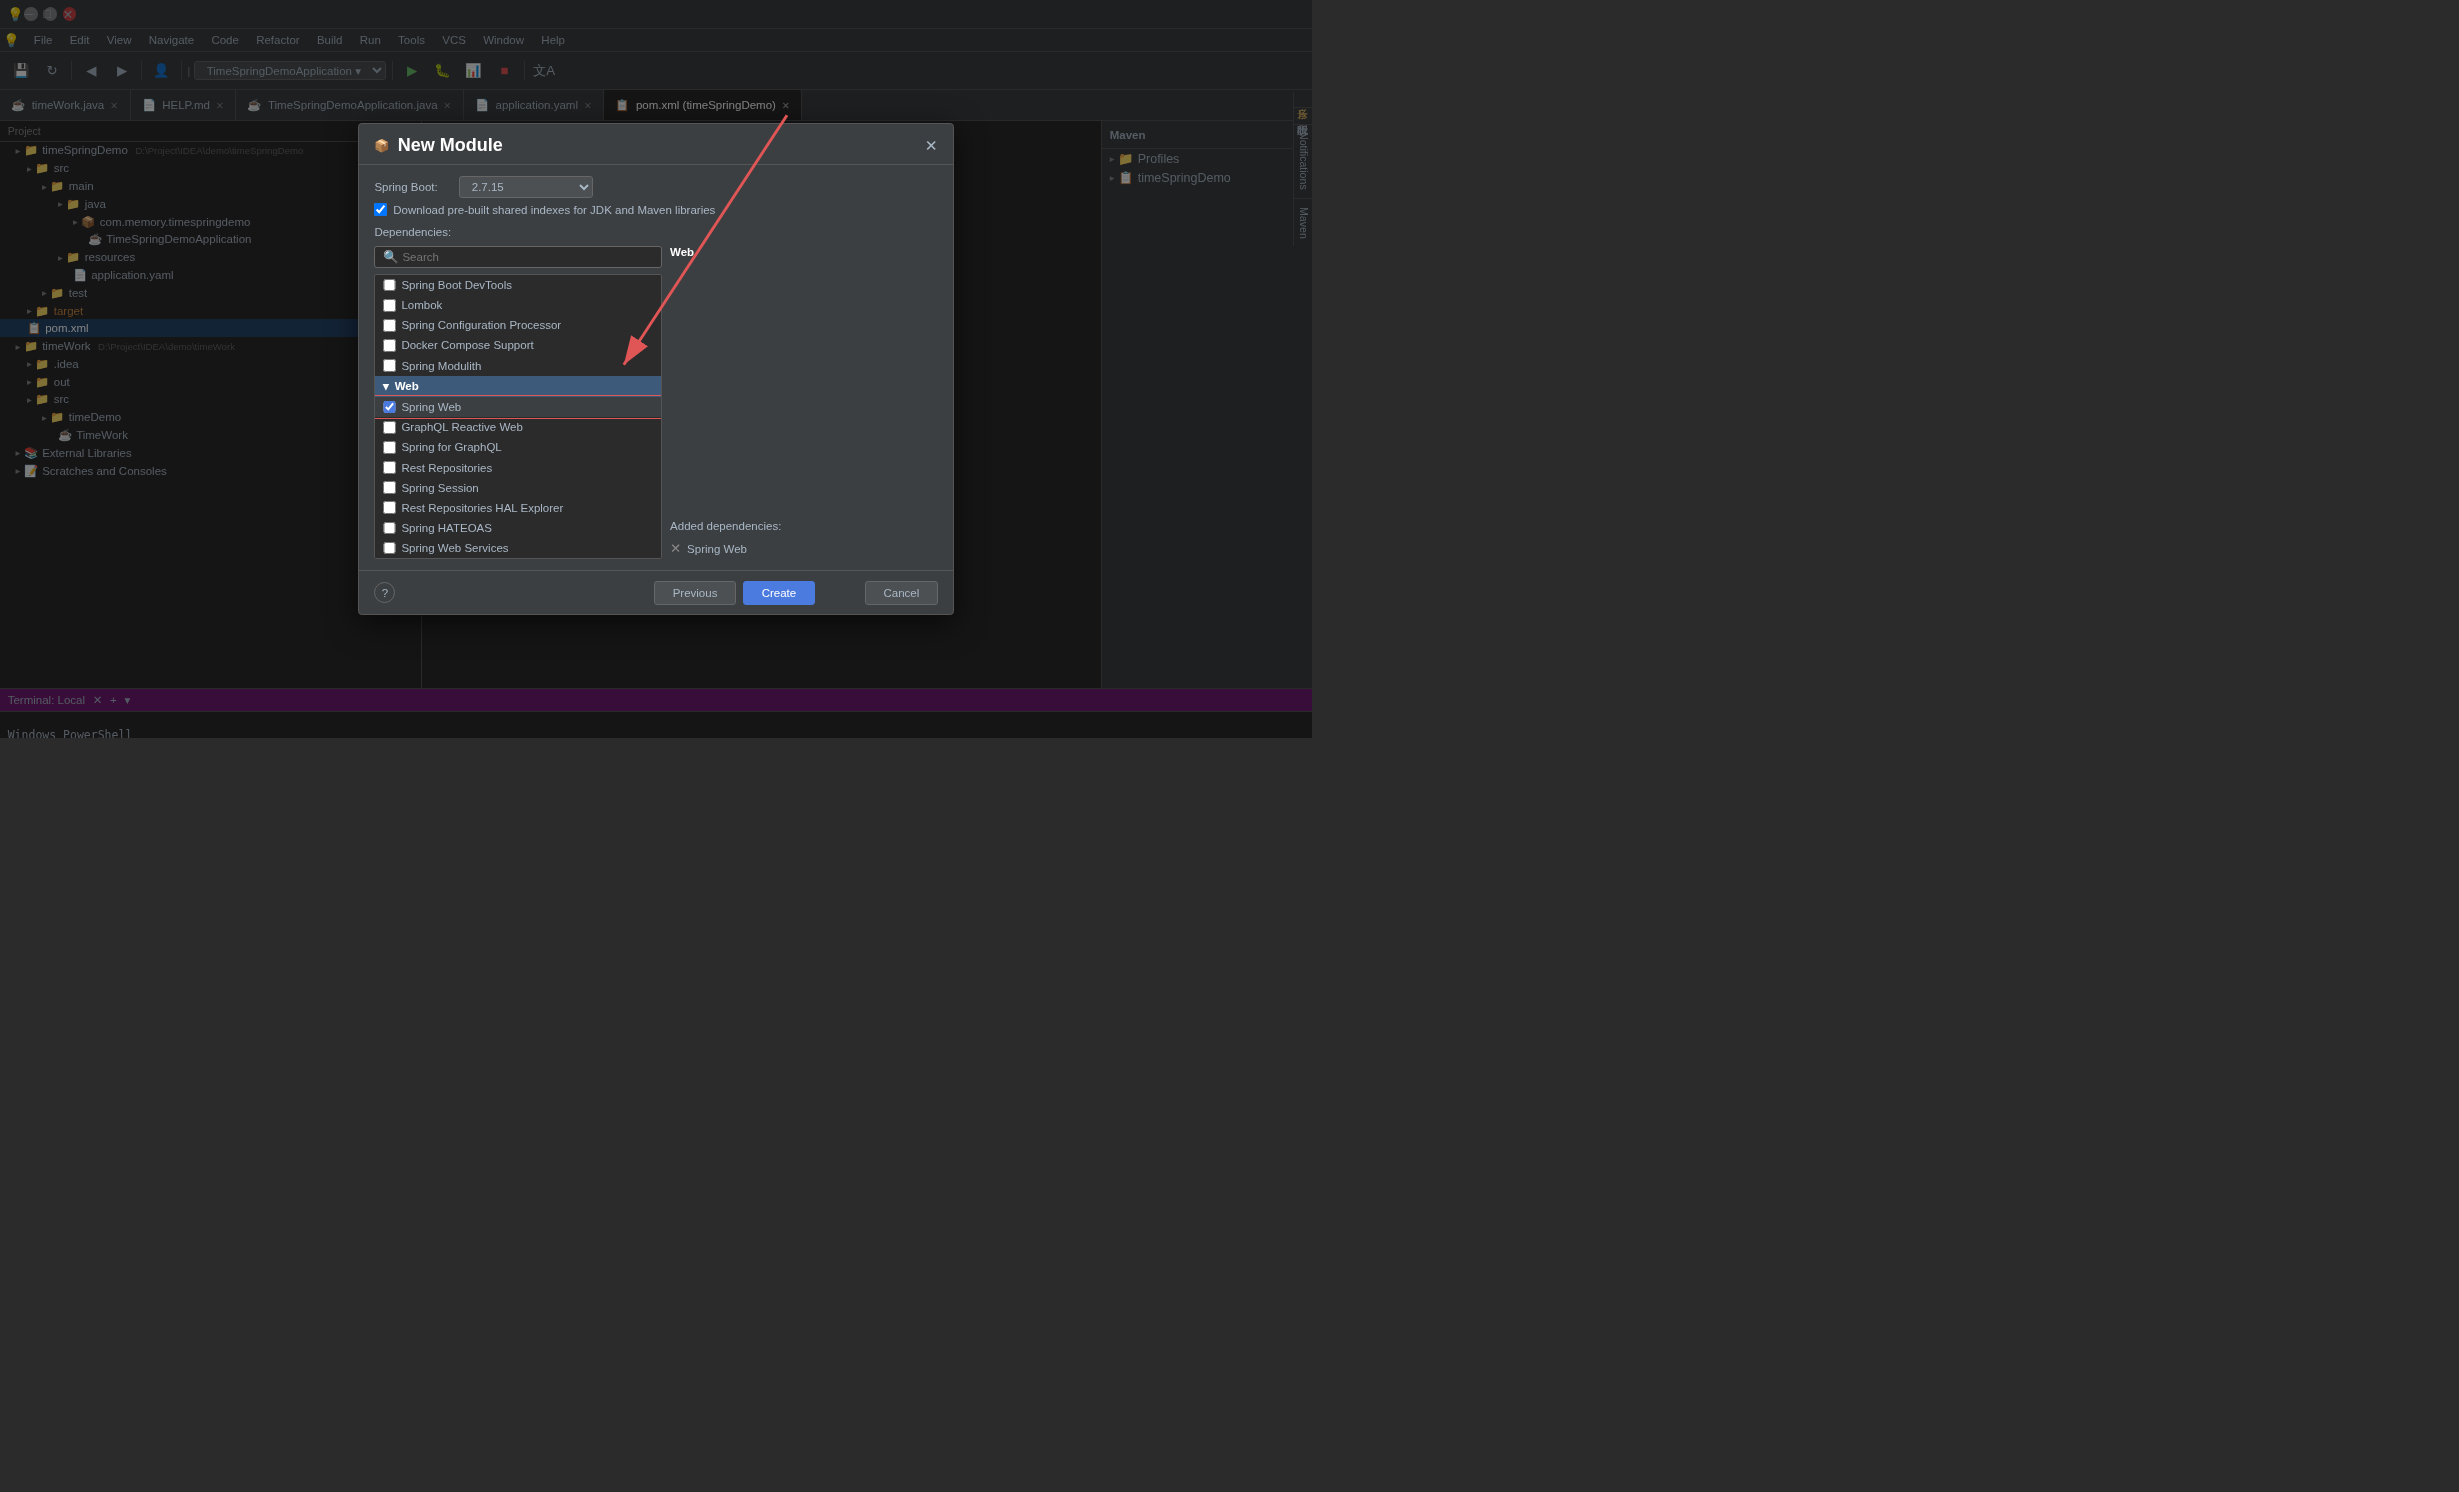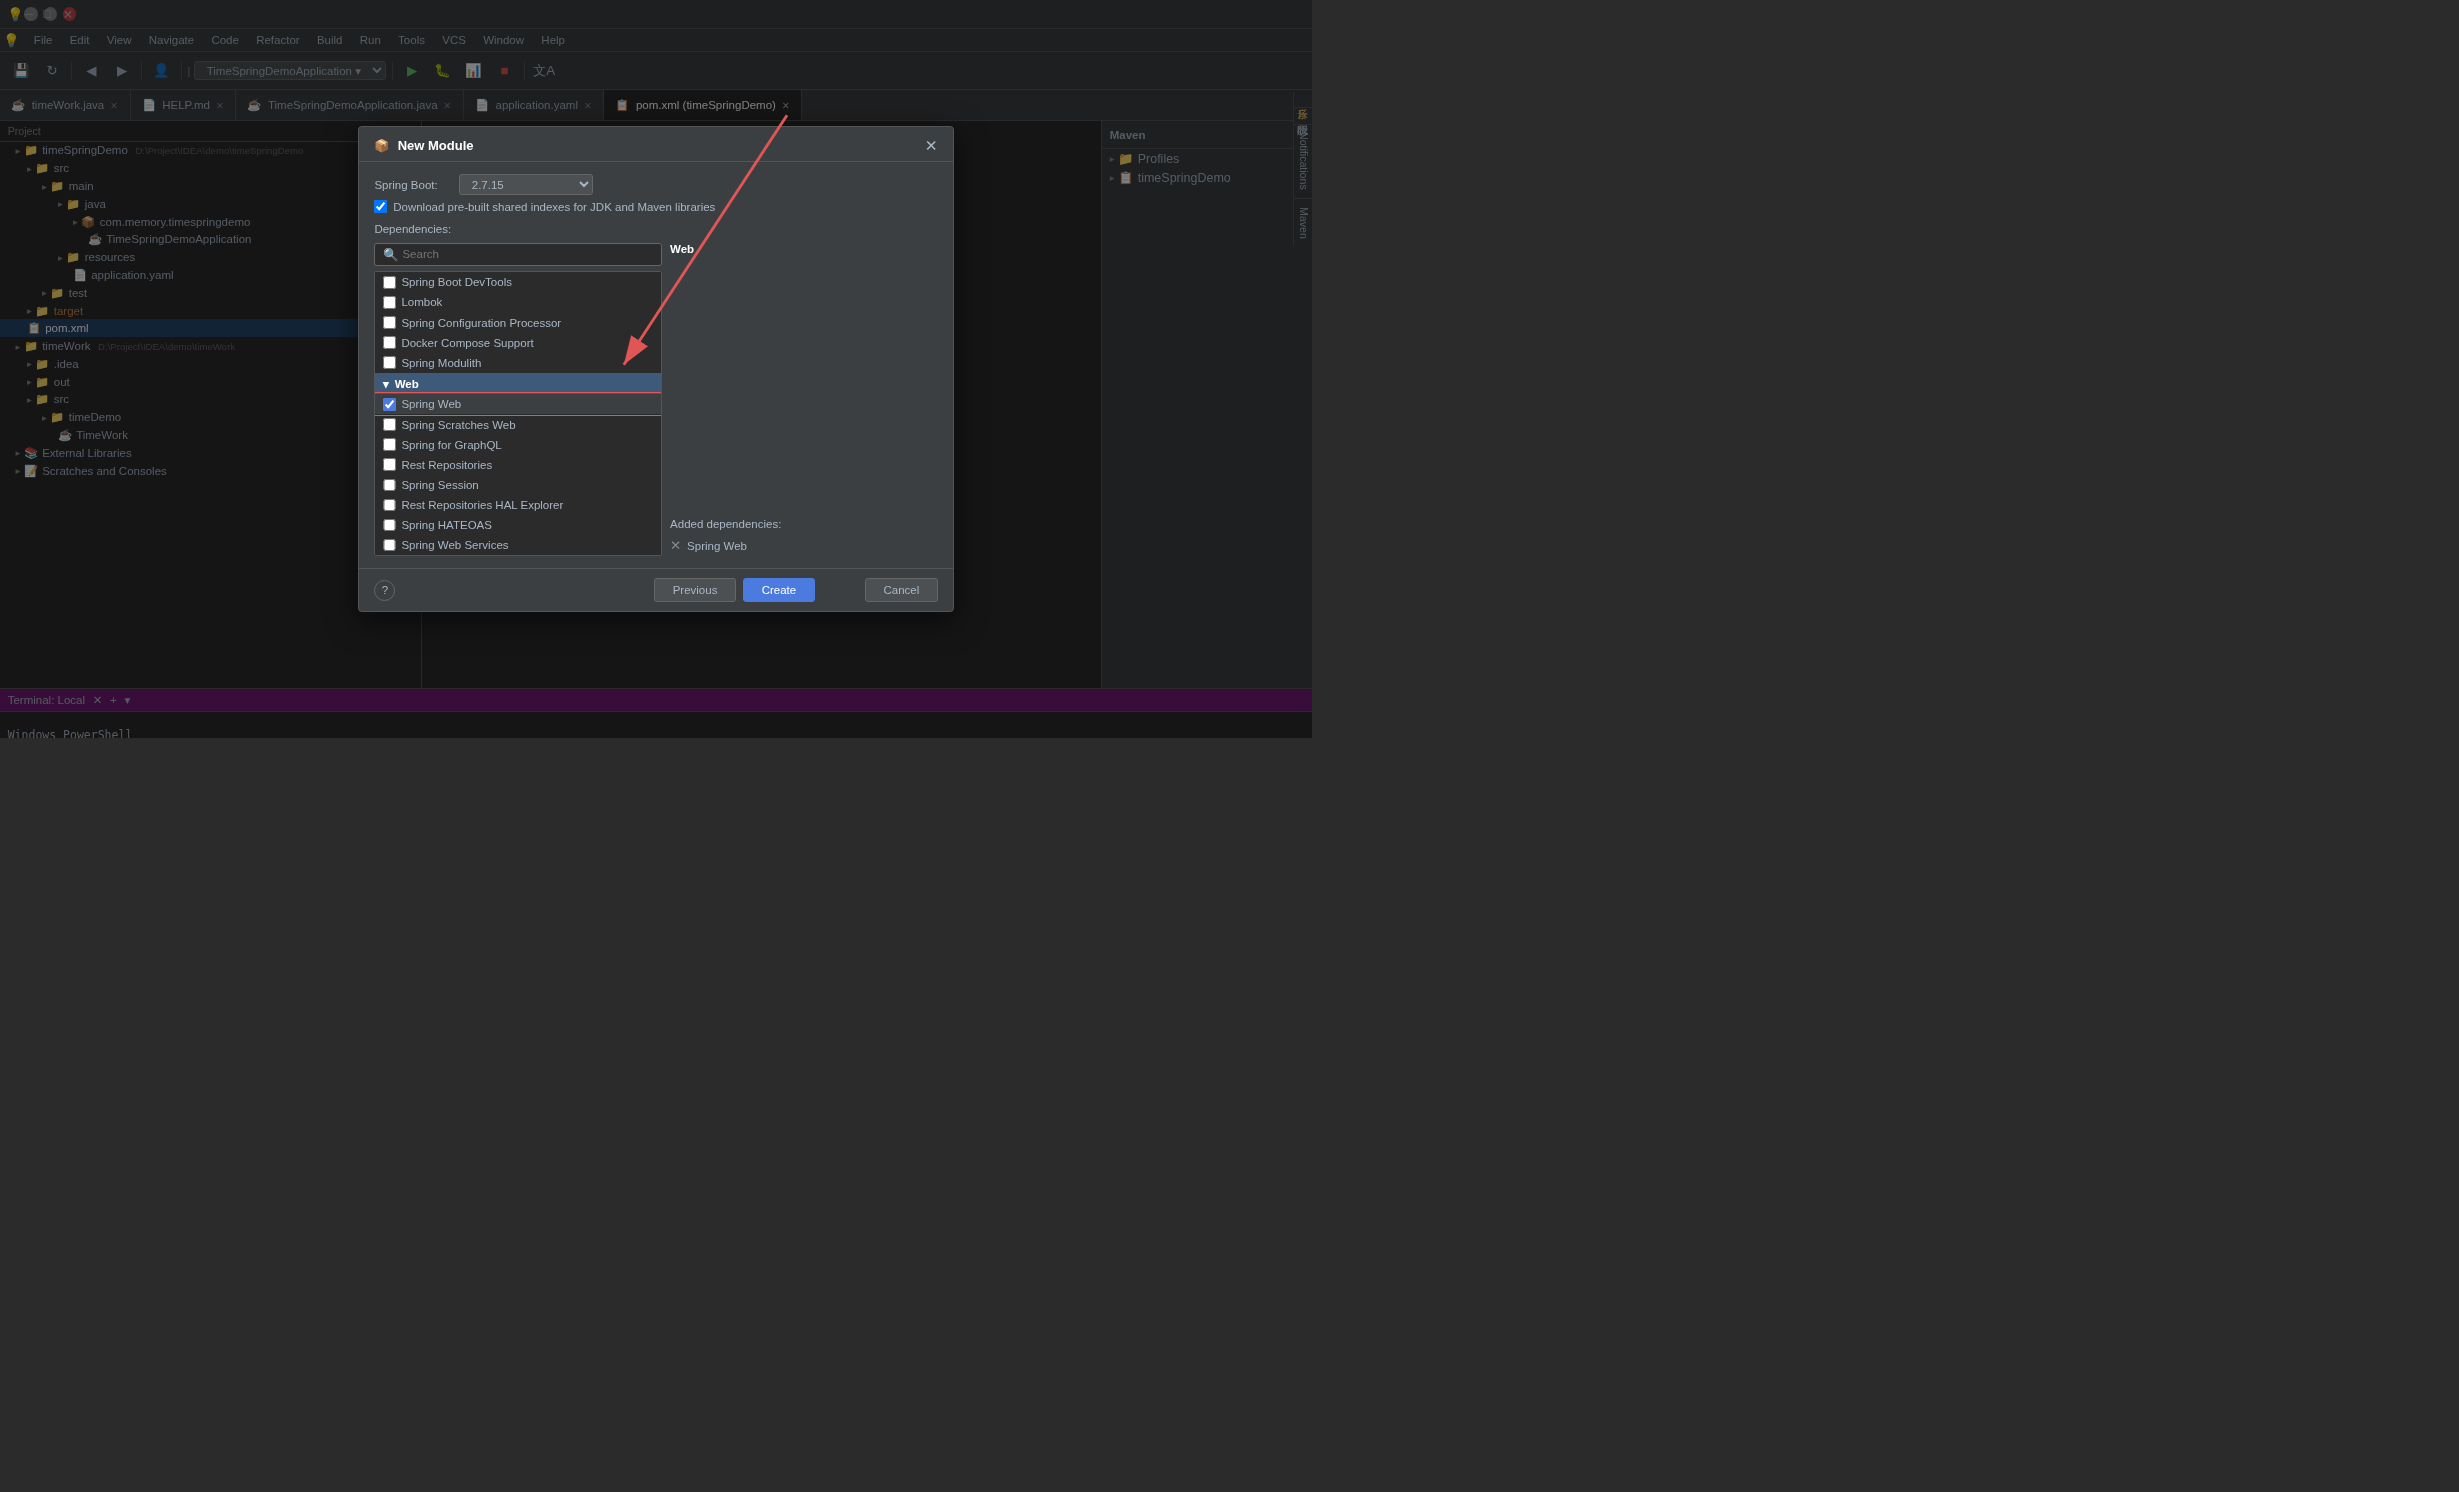--- a/index.html
+++ b/index.html
@@ -245,21 +245,21 @@
       box-shadow: 0 7.7px 31px rgba(0,0,0,0.6);
     }
     .dialog-header {
       display: flex;
       align-items: center;
       justify-content: space-between;
       padding: 11.5px 15.4px 7.7px;
       border-bottom: 1px solid #555;
     }
     .dialog-title {
-      font-size: 13px;
+      font-size: 18px;
       font-weight: bold;
       color: #ffffff;
     }
     .dialog-close {
       cursor: pointer;
       color: #a9b7c6;
       font-size: 15.4px;
       background: none;
       border: none;
       line-height: 1;
@@ -768,21 +768,21 @@
               <span>▾</span>
               <span>Web</span>
             </div>
 
             <div class="dep-item dep-selected-box" style="background:#3c3f41;">
               <input type="checkbox" class="dep-checkbox" checked="" style="">
               <span>Spring Web</span>
             </div>
             <div class="dep-item">
               <input type="checkbox" class="dep-checkbox" style="">
-              <span>Spring Scratches Web</span>
+              <span>GraphQL Reactive Web</span>
             </div>
             <div class="dep-item">
               <input type="checkbox" class="dep-checkbox" style="">
               <span>Spring for GraphQL</span>
             </div>
             <div class="dep-item">
               <input type="checkbox" class="dep-checkbox" style="">
               <span>Rest Repositories</span>
             </div>
             <div class="dep-item">

